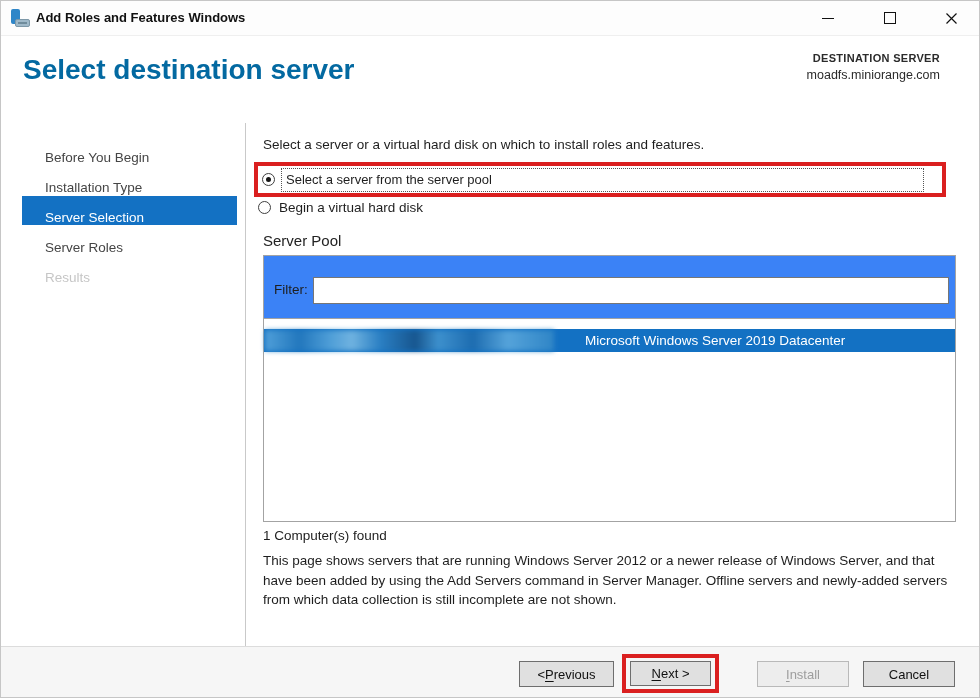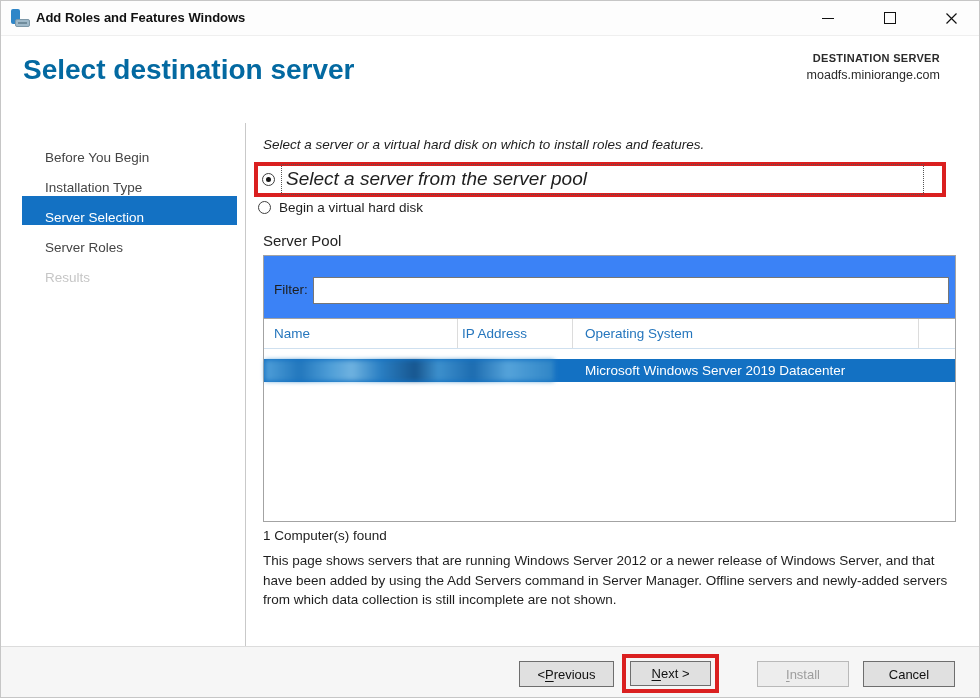--- a/index.html
+++ b/index.html
@@ -29,27 +29,27 @@
   .dest-label { font-size:11px; font-weight:600; letter-spacing:.3px; }
   .dest-server { font-size:12.5px; margin-top:4px; }
 
   
   .sidebar { position:absolute; left:0; top:122px; width:245px; height:523px; background:#ffffff; border-right:1px solid #c9c9c9; padding-top:13px; }
   .nav-item { height:29px; margin:0 9px 1px 21px; width:215px; display:flex; align-items:flex-end; padding-left:23px; font-size:13.5px; color:#454545; }
   .nav-item.selected { background:#1371c3; color:#ffffff; }
   .nav-item.disabled { color:#c6c6c6; }
 
   
-  .intro { position:absolute; left:262px; top:136px; font-size:13.5px;font-style:italic; }
+  .intro { position:absolute; left:262px; top:136px; font-size:13.5px; }
 
   .redbox1 { position:absolute; left:253px; top:161px; width:692px; height:35px; border:4px solid #da1f1f; }
   .radio-row1 { height:100%; display:flex; align-items:center; padding-left:4px; }
   .radio { width:13px; height:13px; border:1px solid #3f3f3f; border-radius:50%; background:#fff; position:relative; flex:none; }
   .radio.checked::after { content:""; position:absolute; left:3px; top:3px; width:5px; height:5px; background:#161616; border-radius:50%; }
-  .focus-label { flex:1; margin-left:6px; margin-right:18px; border:1px dotted #555; padding:3px 4px 4px 4px; font-size:19px;font-style:italic; }
+  .focus-label { flex:1; margin-left:6px; margin-right:18px; border:1px dotted #555; padding:3px 4px 4px 4px; font-size:13px; }
   .radio-row2 { position:absolute; left:257px; top:199px; display:flex; align-items:center; gap:8px; font-size:13.5px; }
 
   .pool-title { position:absolute; left:262px; top:231px; font-size:15px; color:#222; }
   .pool-box { position:absolute; left:262px; top:254px; width:693px; height:267px; background:#3b82f6; border:1px solid #a3a3a3; }
   .filter-label { position:absolute; left:10px; top:26px; font-size:13.5px; }
   .filter-input { position:absolute; left:49px; top:21px; width:636px; height:27px; border:1px solid #767676; background:#fff; font-size:13.5px; padding:0 6px; font-family:"Liberation Sans",sans-serif; }
   .pool-table { position:absolute; left:0; right:0; top:62px; bottom:0; background:#ffffff; border-top:1px solid #a3a3a3; }
   .thead { position:relative; height:30px; border-bottom:1px solid #cfe0ef; }
   .th { position:absolute; top:0; line-height:30px; font-size:13.5px; color:#2576bd; }
   .th-name { left:10px; } .th-ip { left:198px; } .th-os { left:321px; }
@@ -138,28 +138,20 @@
     <span class="radio"></span>
     <span>Begin a virtual hard disk</span>
   </div>
 
   <div class="pool-title">Server Pool</div>
 
   <div class="pool-box">
     <div class="filter-label">Filter:</div>
     <input class="filter-input" type="text" value="" style="">
     <div class="pool-table">
-      <div class="thead">
-        <span class="th th-name">Name</span>
-        <span class="th th-ip">IP Address</span>
-        <span class="th th-os">Operating System</span>
-        <span class="col-sep sep1"></span>
-        <span class="col-sep sep2"></span>
-        <span class="col-sep sep3"></span>
-      </div>
       <div class="trow">
         <div class="redacted"></div>
         <div class="row-os">Microsoft Windows Server 2019 Datacenter</div>
       </div>
     </div>
   </div>
 
   <div class="count">1 Computer(s) found</div>
   <div class="desc">This page shows servers that are running Windows Server 2012 or a newer release of Windows Server, and that have been added by using the Add Servers command in Server Manager. Offline servers and newly-added servers from which data collection is still incomplete are not shown.</div>
 

